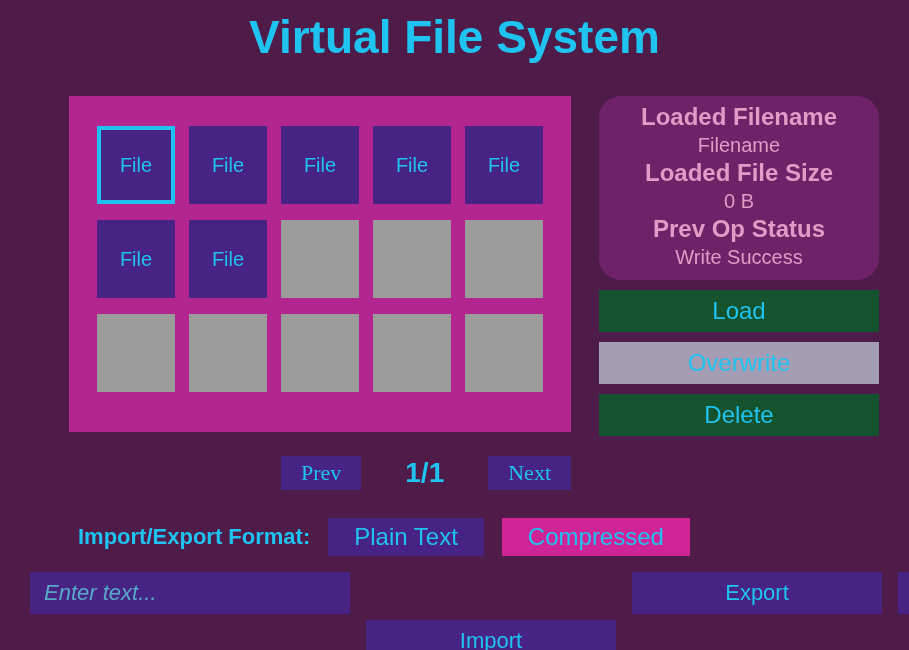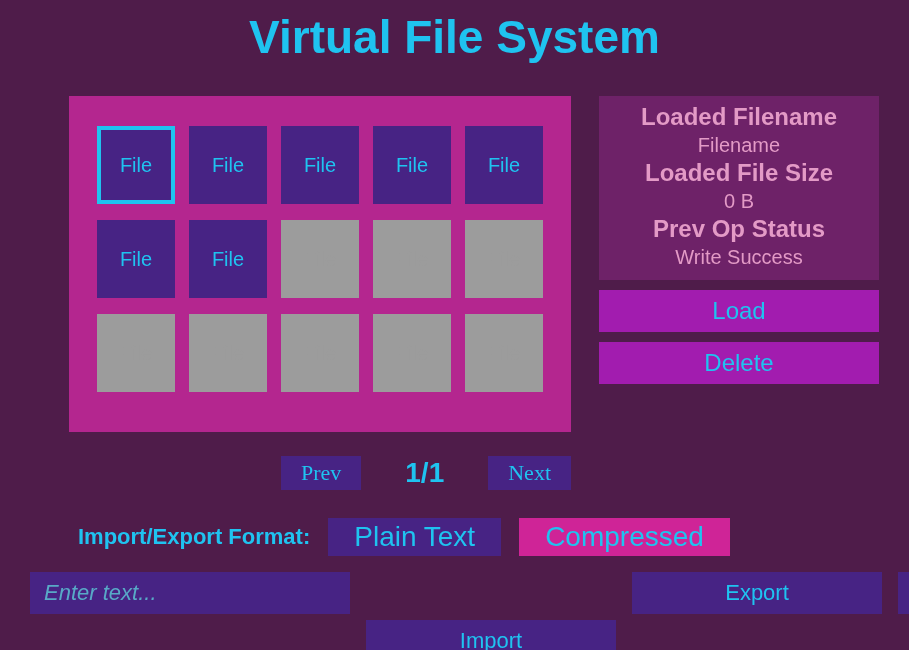--- a/index.html
+++ b/index.html
@@ -99,34 +99,35 @@
   .right {
     width: 280px;
     display: flex;
     flex-direction: column;
   }
   .info-panel {
     background: #6e2268;
     text-align: center;
     padding: 6px 8px 10px 8px;
     margin-bottom: 10px;
+    border-radius: 22px;
   }
   .info-label {
     color: #e39ac6;
     font-size: 24px;
     font-weight: bold;
     line-height: 1.25;
   }
   .info-value {
     color: #e39ac6;
     font-size: 20px;
     line-height: 1.3;
   }
   .action-btn {
-    background: #a21caf;
+    background: #14532d;
     color: #1fc3f0;
     font-size: 24px;
     height: 42px;
     display: flex;
     align-items: center;
     justify-content: center;
     margin-bottom: 10px;
     border: none;
   }
   .action-btn.disabled {
@@ -142,21 +143,21 @@
     margin-bottom: 16px;
   }
   .format-label {
     font-weight: bold;
     font-size: 22px;
     color: #1fc3f0;
   }
   .format-btn {
     background: #472384;
     color: #1fc3f0;
-    font-size: 28px;
+    font-size: 24px;
     height: 38px;
     padding: 0 26px;
     display: inline-flex;
     align-items: center;
     justify-content: center;
     border: none;
   }
   .format-btn.active {
     background: #cf2497;
   }
@@ -228,20 +229,21 @@
     <div class="right">
       <div class="info-panel">
         <div class="info-label">Loaded Filename</div>
         <div class="info-value">Filename</div>
         <div class="info-label">Loaded File Size</div>
         <div class="info-value">0 B</div>
         <div class="info-label">Prev Op Status</div>
         <div class="info-value">Write Success</div>
       </div>
       <button class="action-btn">Load</button>
+      <button class="action-btn disabled">Overwrite</button>
       <button class="action-btn">Delete</button>
     </div>
   </div>
 
   <div class="hr2"></div>
 
   <div class="format-row">
     <div class="format-label">Import/Export Format:</div>
     <button class="format-btn">Plain Text</button>
     <button class="format-btn active">Compressed</button>

